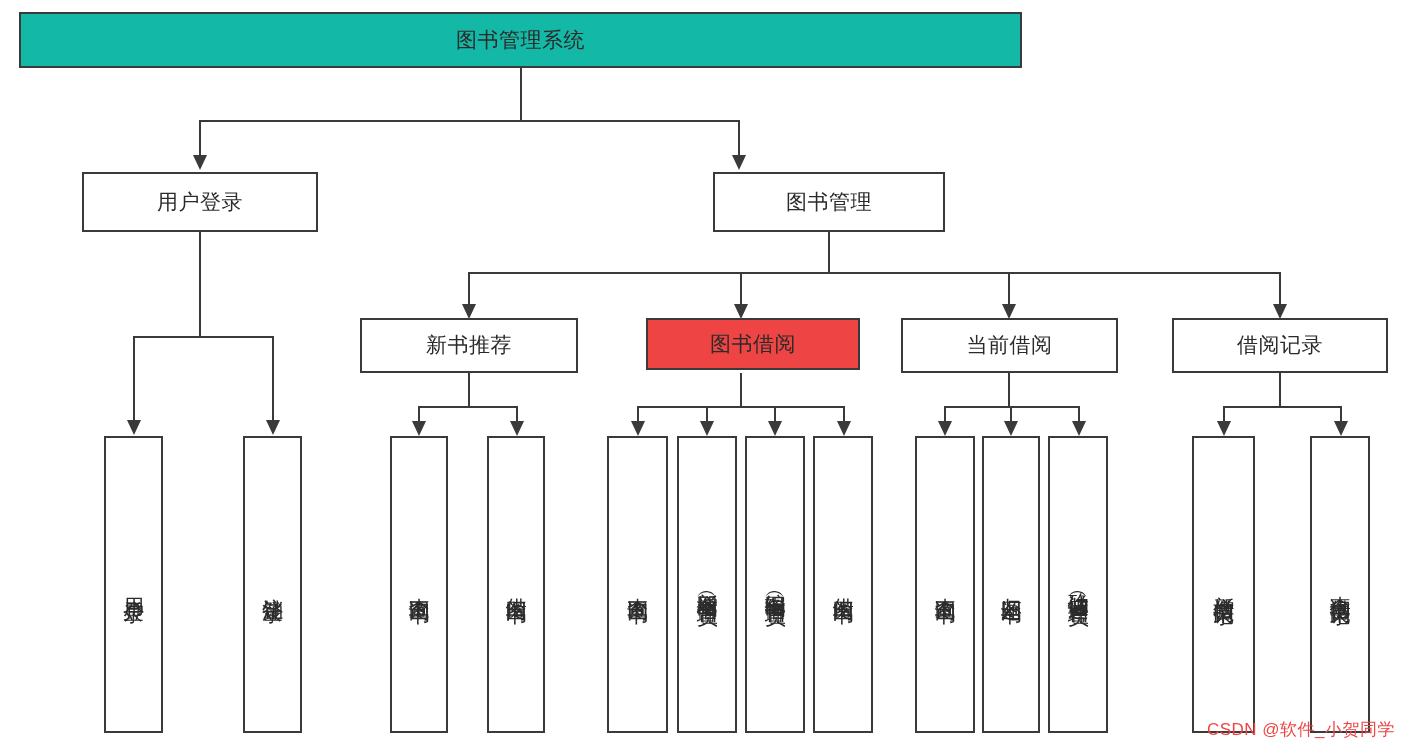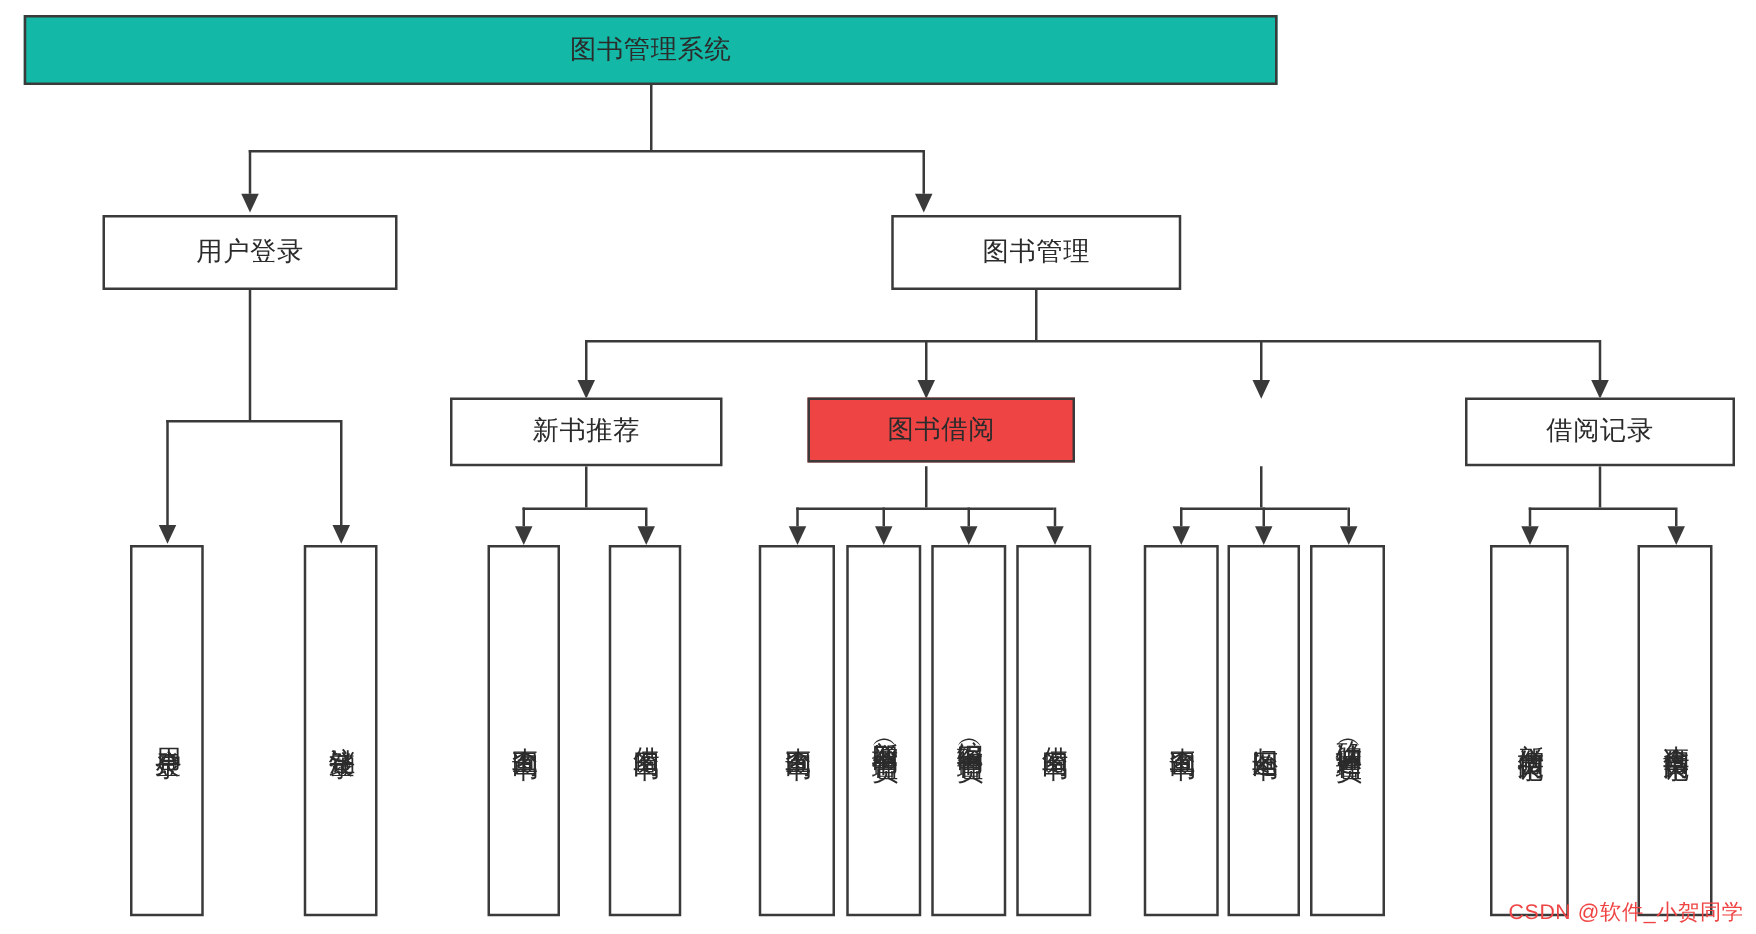--- a/index.html
+++ b/index.html
@@ -121,20 +121,23 @@
     </div>
     <div class="node-box" style="left: 713px; top: 172px; width: 232px; height: 60px; border-color: rgb(58, 58, 58); background: rgb(255, 255, 255);">
       <span class="node-label" style="color: rgb(43, 43, 43);">图书管理</span>
     </div>
     <div class="node-box" style="left: 360px; top: 318px; width: 218px; height: 55px; border-color: rgb(58, 58, 58); background: rgb(255, 255, 255);">
       <span class="node-label" style="color: rgb(43, 43, 43);">新书推荐</span>
     </div>
     <div class="node-box" style="left: 633px; top: 318px; width: 214px; height: 52px; border-color: rgb(58, 58, 58); background: #ef4444; margin-left: 13px;">
       <span class="node-label" style="color: rgb(43, 43, 43);">图书借阅</span>
     </div>
+    <div class="node-box" style="left: 901px; top: 318px; width: 217px; height: 55px; border-color: rgb(58, 58, 58); background: rgb(255, 255, 255);">
+      <span class="node-label" style="color: rgb(43, 43, 43);">当前借阅</span>
+    </div>
     <div class="node-box" style="left: 1172px; top: 318px; width: 216px; height: 55px; border-color: rgb(58, 58, 58); background: rgb(255, 255, 255);">
       <span class="node-label" style="color: rgb(43, 43, 43);">借阅记录</span>
     </div>
     <div class="node-box vertical" style="left: 104px; top: 436px; width: 59px; height: 297px; border-color: rgb(58, 58, 58); background: rgb(255, 255, 255);">
       <span class="node-label" style="color: rgb(43, 43, 43);">用户登录</span>
     </div>
     <div class="node-box vertical" style="left: 243px; top: 436px; width: 59px; height: 297px; border-color: rgb(58, 58, 58); background: rgb(255, 255, 255);">
       <span class="node-label" style="color: rgb(43, 43, 43);">注销登录</span>
     </div>
     <div class="node-box vertical" style="left: 390px; top: 436px; width: 58px; height: 297px; border-color: rgb(58, 58, 58); background: rgb(255, 255, 255);">

